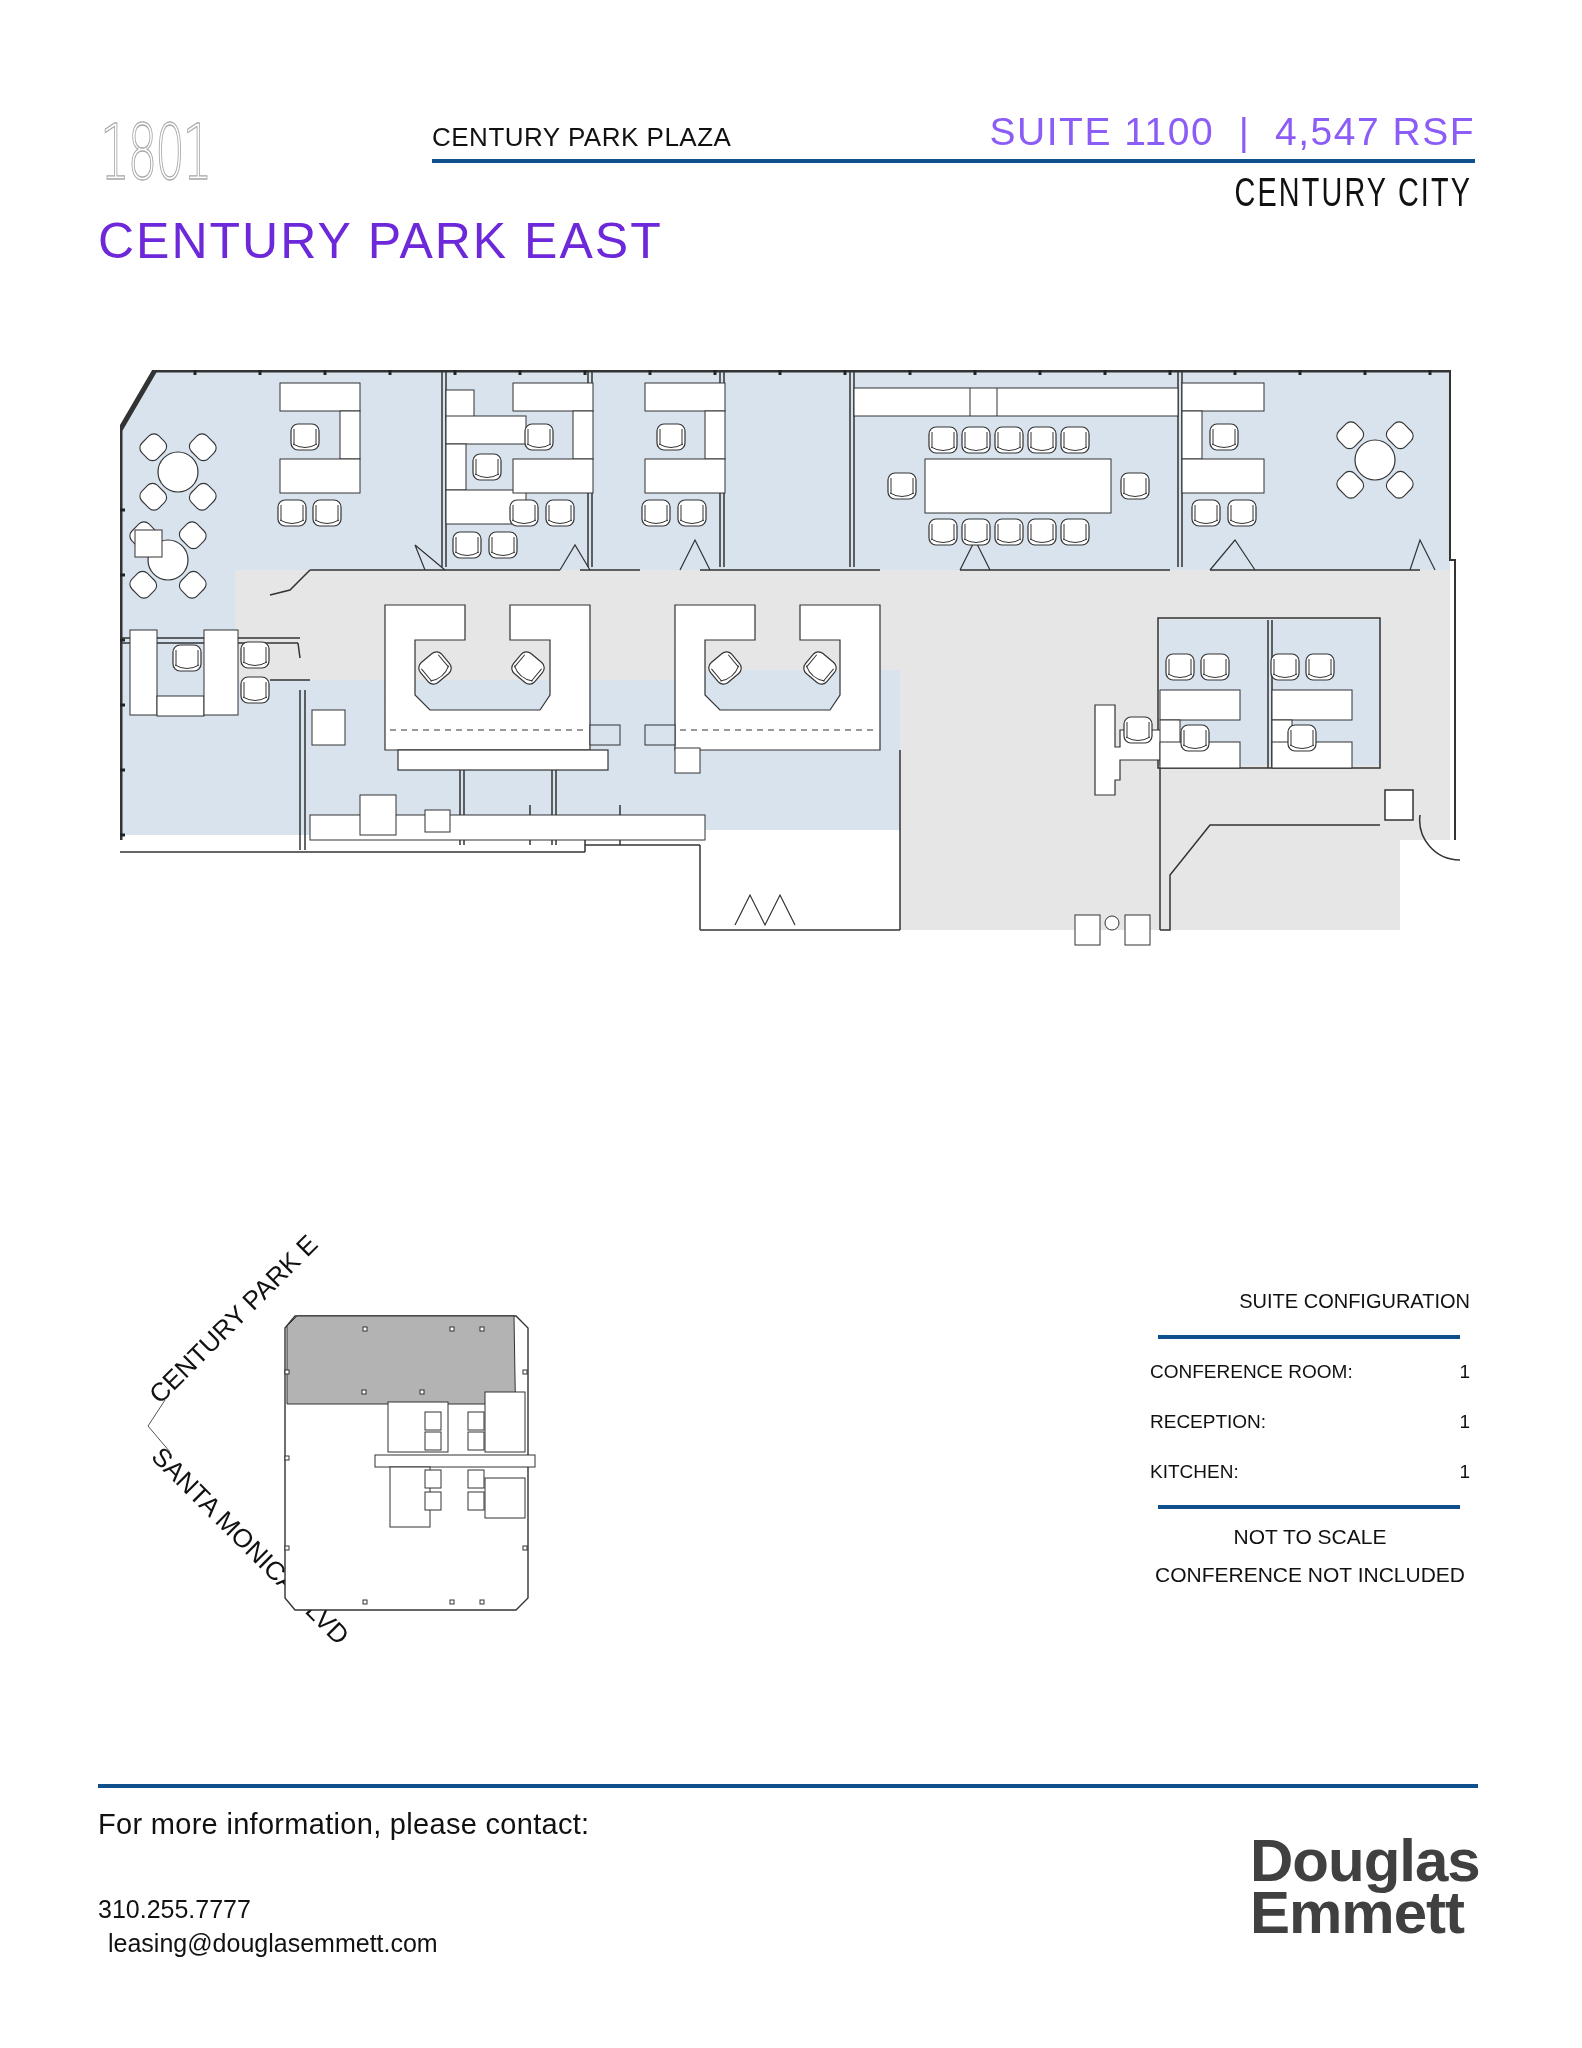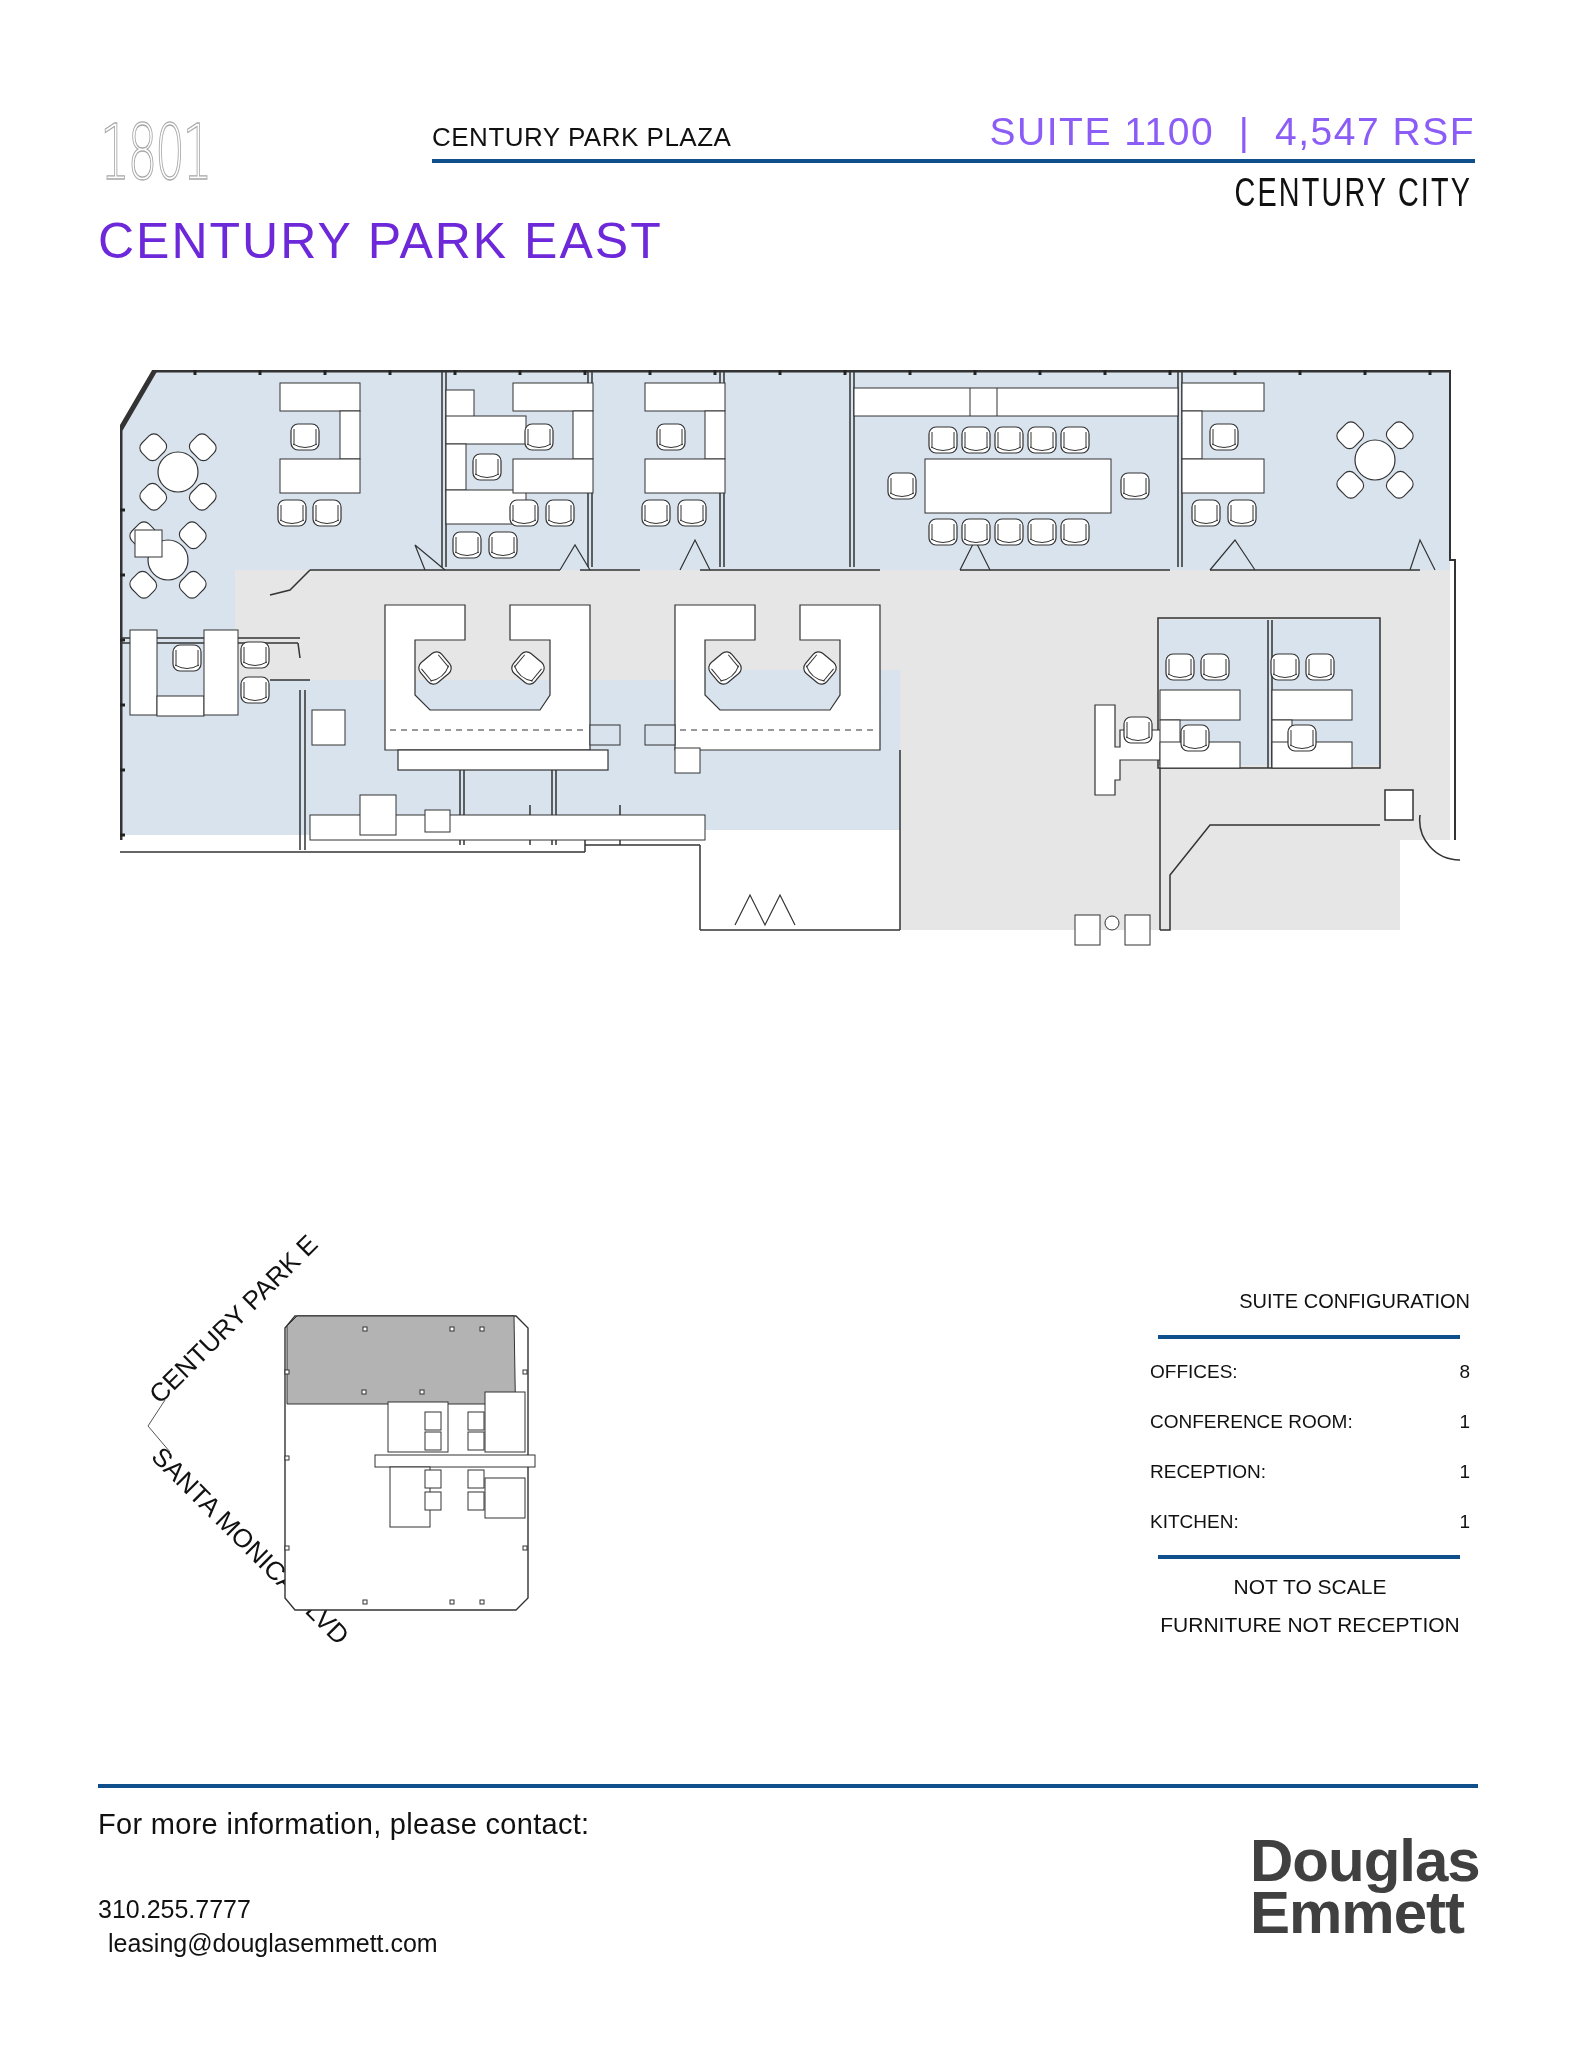--- a/index.html
+++ b/index.html
@@ -315,38 +315,34 @@
     <rect x="348" y="240" width="16" height="18"></rect>
       <rect x="348" y="262" width="16" height="18"></rect>
     <rect x="365" y="248" width="40" height="40"></rect>
   </g>
 </svg>
 
 <div class="abs config">
   <div class="config-head">SUITE CONFIGURATION</div>
   <div class="config-rule" style="margin-top:22px;margin-bottom:8px;"></div>
   <div class="config-row">
-    <span>OFFICES:</span>
-    <span>8</span>
-  </div>
-  <div class="config-row">
     <span>CONFERENCE ROOM:</span>
     <span>1</span>
   </div>
   <div class="config-row">
     <span>RECEPTION:</span>
     <span>1</span>
   </div>
   <div class="config-row">
     <span>KITCHEN:</span>
     <span>1</span>
   </div>
   <div class="config-rule" style="margin-top:8px;margin-bottom:16px;"></div>
   <div class="config-foot" style="margin-bottom:14px;">NOT TO SCALE</div>
-  <div class="config-foot">FURNITURE NOT RECEPTION</div>
+  <div class="config-foot">CONFERENCE NOT INCLUDED</div>
 </div>
 
 <div class="abs bottom-rule"></div>
 <div class="abs contact-head">For more information, please contact:</div>
 <div class="abs phone">310.255.7777</div>
 <div class="abs email">leasing@douglasemmett.com</div>
 <div class="abs logo">
   <div>Douglas</div>
   <div>Emmett</div>
 </div>

